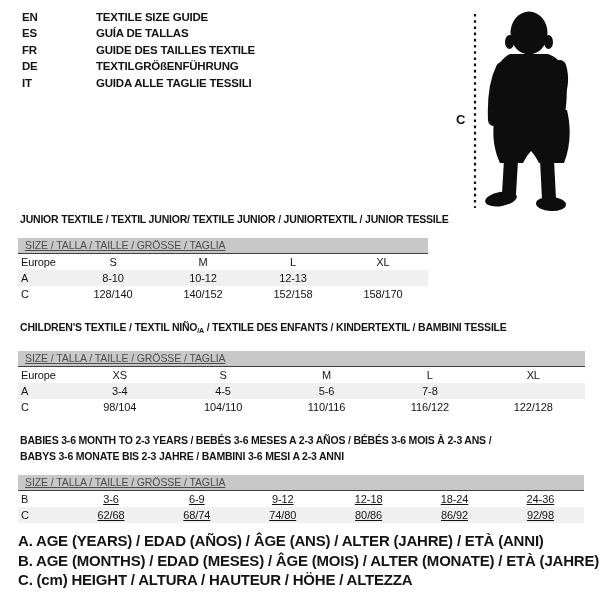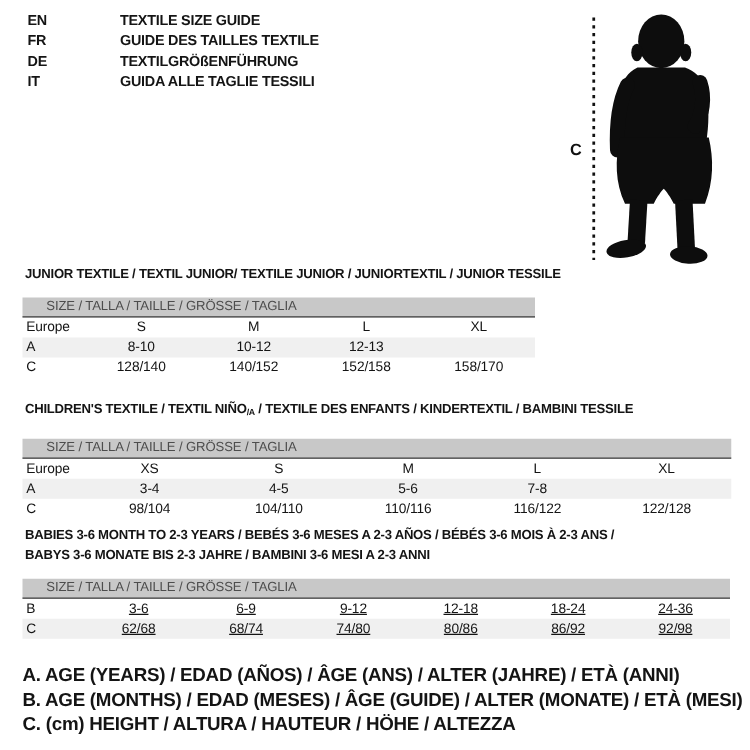--- a/index.html
+++ b/index.html
@@ -25,30 +25,30 @@
   
   .section{position:absolute;left:18px;}
   .s1{top:212px;width:410px;}
   .s2{top:320px;width:567px;}
   .s3{top:421px;width:566px;}
 
   .sec-title{
     margin:0 0 0 2px;font-size:10.5px;font-weight:bold;letter-spacing:-0.2px;
     line-height:14px;white-space:nowrap;width:max-content;
   }
-  .s3 .sec-title{line-height:15.5px;}
+  .s3 .sec-title{line-height:15.5px;margin-top:12px;}
   .sub{font-size:7px;vertical-align:-2px;}
 
   .size-bar{
     height:15px;line-height:15px;box-sizing:content-box;
     background:var(--bar-bg,#c8c8c8);
     color:var(--bar-text,#4d4d4d);
     border-bottom:1.6px solid var(--bar-border,#3e3e3e);
     font-size:10.5px;letter-spacing:-0.1px;
-    padding-left:19px;white-space:nowrap;overflow:hidden;
+    padding-left:7px;white-space:nowrap;overflow:hidden;text-decoration:underline;
   }
   .mt1{margin-top:12px;}
   .mt2{margin-top:13px;}
   .mt3{margin-top:11px;}
 
   .trow{display:flex;height:16px;line-height:16px;font-size:11px;letter-spacing:-0.1px;}
   .trow.alt{background:var(--alt-row-bg,#f0f0f0);}
   .cell{flex:none;text-align:center;overflow:visible;white-space:nowrap;}
   .cell.label{width:50px;text-align:left;padding-left:3px;box-sizing:border-box;}
   .s1 .cell.data{width:90px;}
@@ -61,20 +61,24 @@
 </style>
 </head>
 <body>
 
 <div class="page">
 
   <div class="lang-list">
     <div class="lang-row">
       <span class="lang-code">EN</span>
       <span class="lang-title">TEXTILE SIZE GUIDE</span>
+    </div>
+    <div class="lang-row">
+      <span class="lang-code">ES</span>
+      <span class="lang-title">GUÍA DE TALLAS</span>
     </div>
     <div class="lang-row">
       <span class="lang-code">FR</span>
       <span class="lang-title">GUIDE DES TAILLES TEXTILE</span>
     </div>
     <div class="lang-row">
       <span class="lang-code">DE</span>
       <span class="lang-title">TEXTILGRÖßENFÜHRUNG</span>
     </div>
     <div class="lang-row">
@@ -177,17 +181,17 @@
       <span class="cell data">68/74</span>
       <span class="cell data">74/80</span>
       <span class="cell data">80/86</span>
       <span class="cell data">86/92</span>
       <span class="cell data">92/98</span>
     </div>
   </section>
 
   <div class="legend">
     <div class="legend-line">A. AGE (YEARS) / EDAD (AÑOS) / ÂGE (ANS) / ALTER (JAHRE) / ETÀ (ANNI)</div>
-    <div class="legend-line">B. AGE (MONTHS) / EDAD (MESES) / ÂGE (GUIDE) / ALTER (MONATE) / ETÀ (MESI)</div>
+    <div class="legend-line">B. AGE (MONTHS) / EDAD (MESES) / ÂGE (MOIS) / ALTER (MONATE) / ETÀ (JAHRE)</div>
     <div class="legend-line">C. (cm) HEIGHT / ALTURA / HAUTEUR / HÖHE / ALTEZZA</div>
   </div>
 
 </div>
 
 </body></html>

